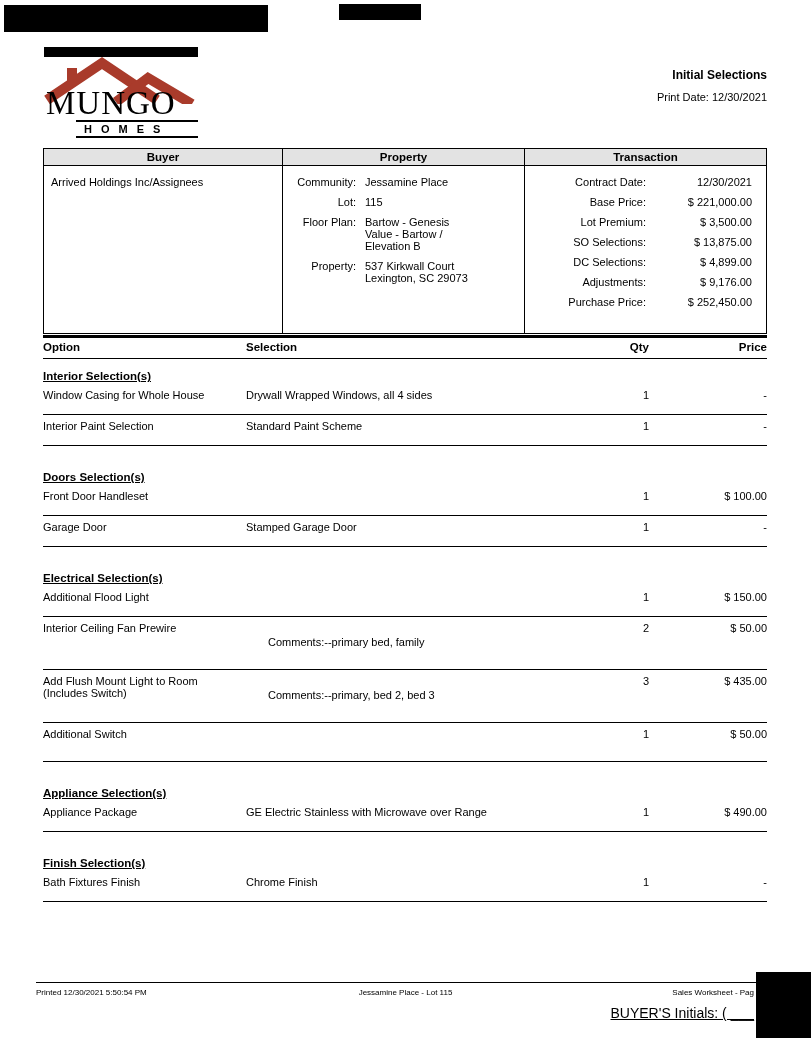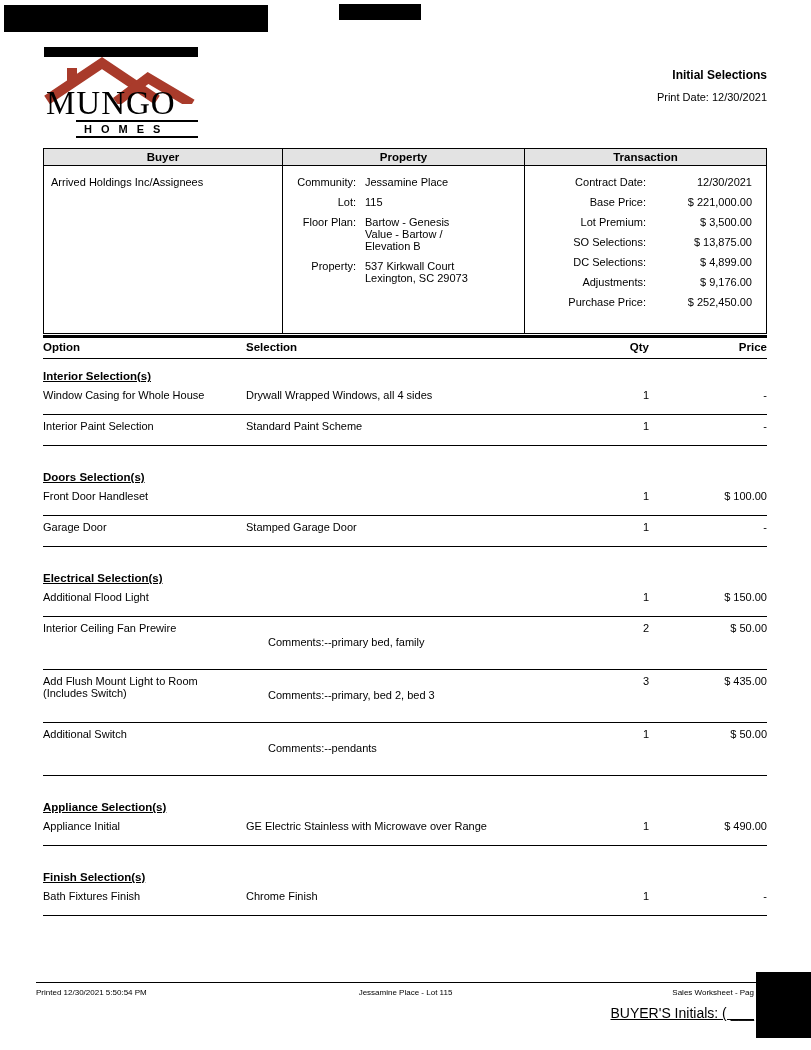--- a/index.html
+++ b/index.html
@@ -221,28 +221,27 @@
         <div class="sel"></div>
         <div class="qty">3</div>
         <div class="price">$ 435.00</div>
         <div class="comments">Comments:--primary, bed 2, bed 3</div>
       </div>
       <div class="item has-comments">
         <div class="opt">Additional Switch</div>
         <div class="sel"></div>
         <div class="qty">1</div>
         <div class="price">$ 50.00</div>
-        <div class="comments">Comments:--pendants</div>
       </div>
     </div>
 
     <div class="section">
       <div class="section-title">Appliance Selection(s)</div>
       <div class="item">
-        <div class="opt">Appliance Initial</div>
+        <div class="opt">Appliance Package</div>
         <div class="sel">GE Electric Stainless with Microwave over Range</div>
         <div class="qty">1</div>
         <div class="price">$ 490.00</div>
       </div>
     </div>
 
     <div class="section">
       <div class="section-title">Finish Selection(s)</div>
       <div class="item">
         <div class="opt">Bath Fixtures Finish</div>

